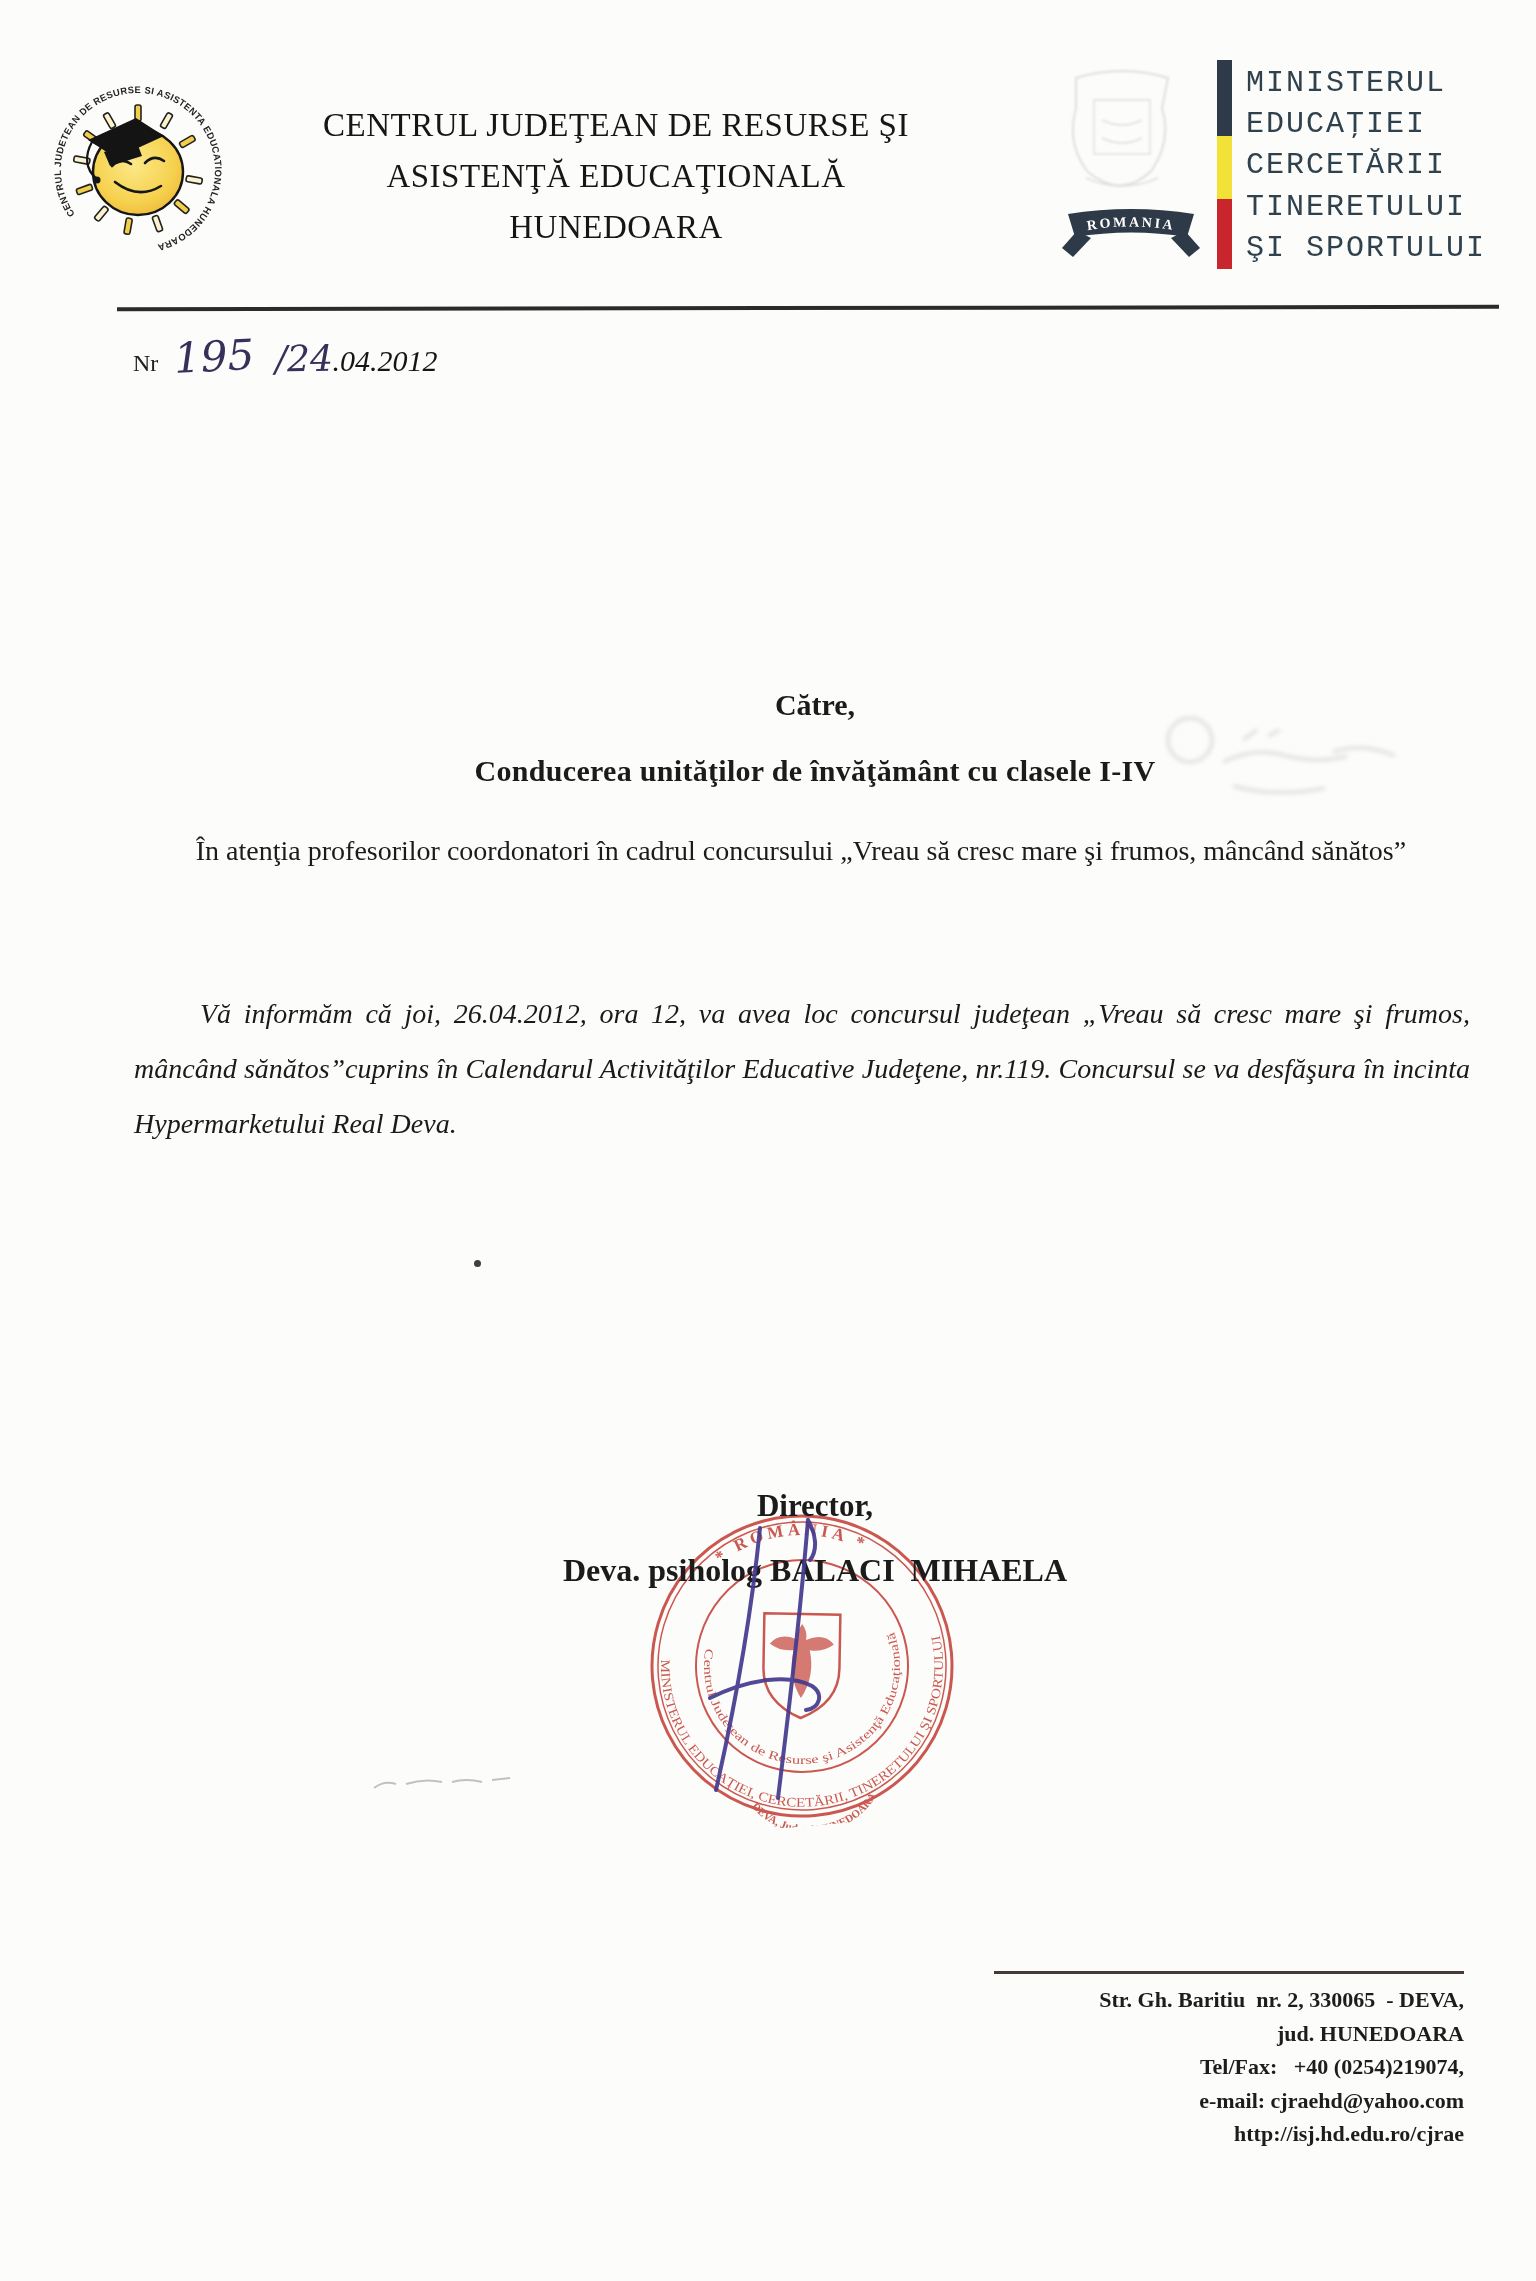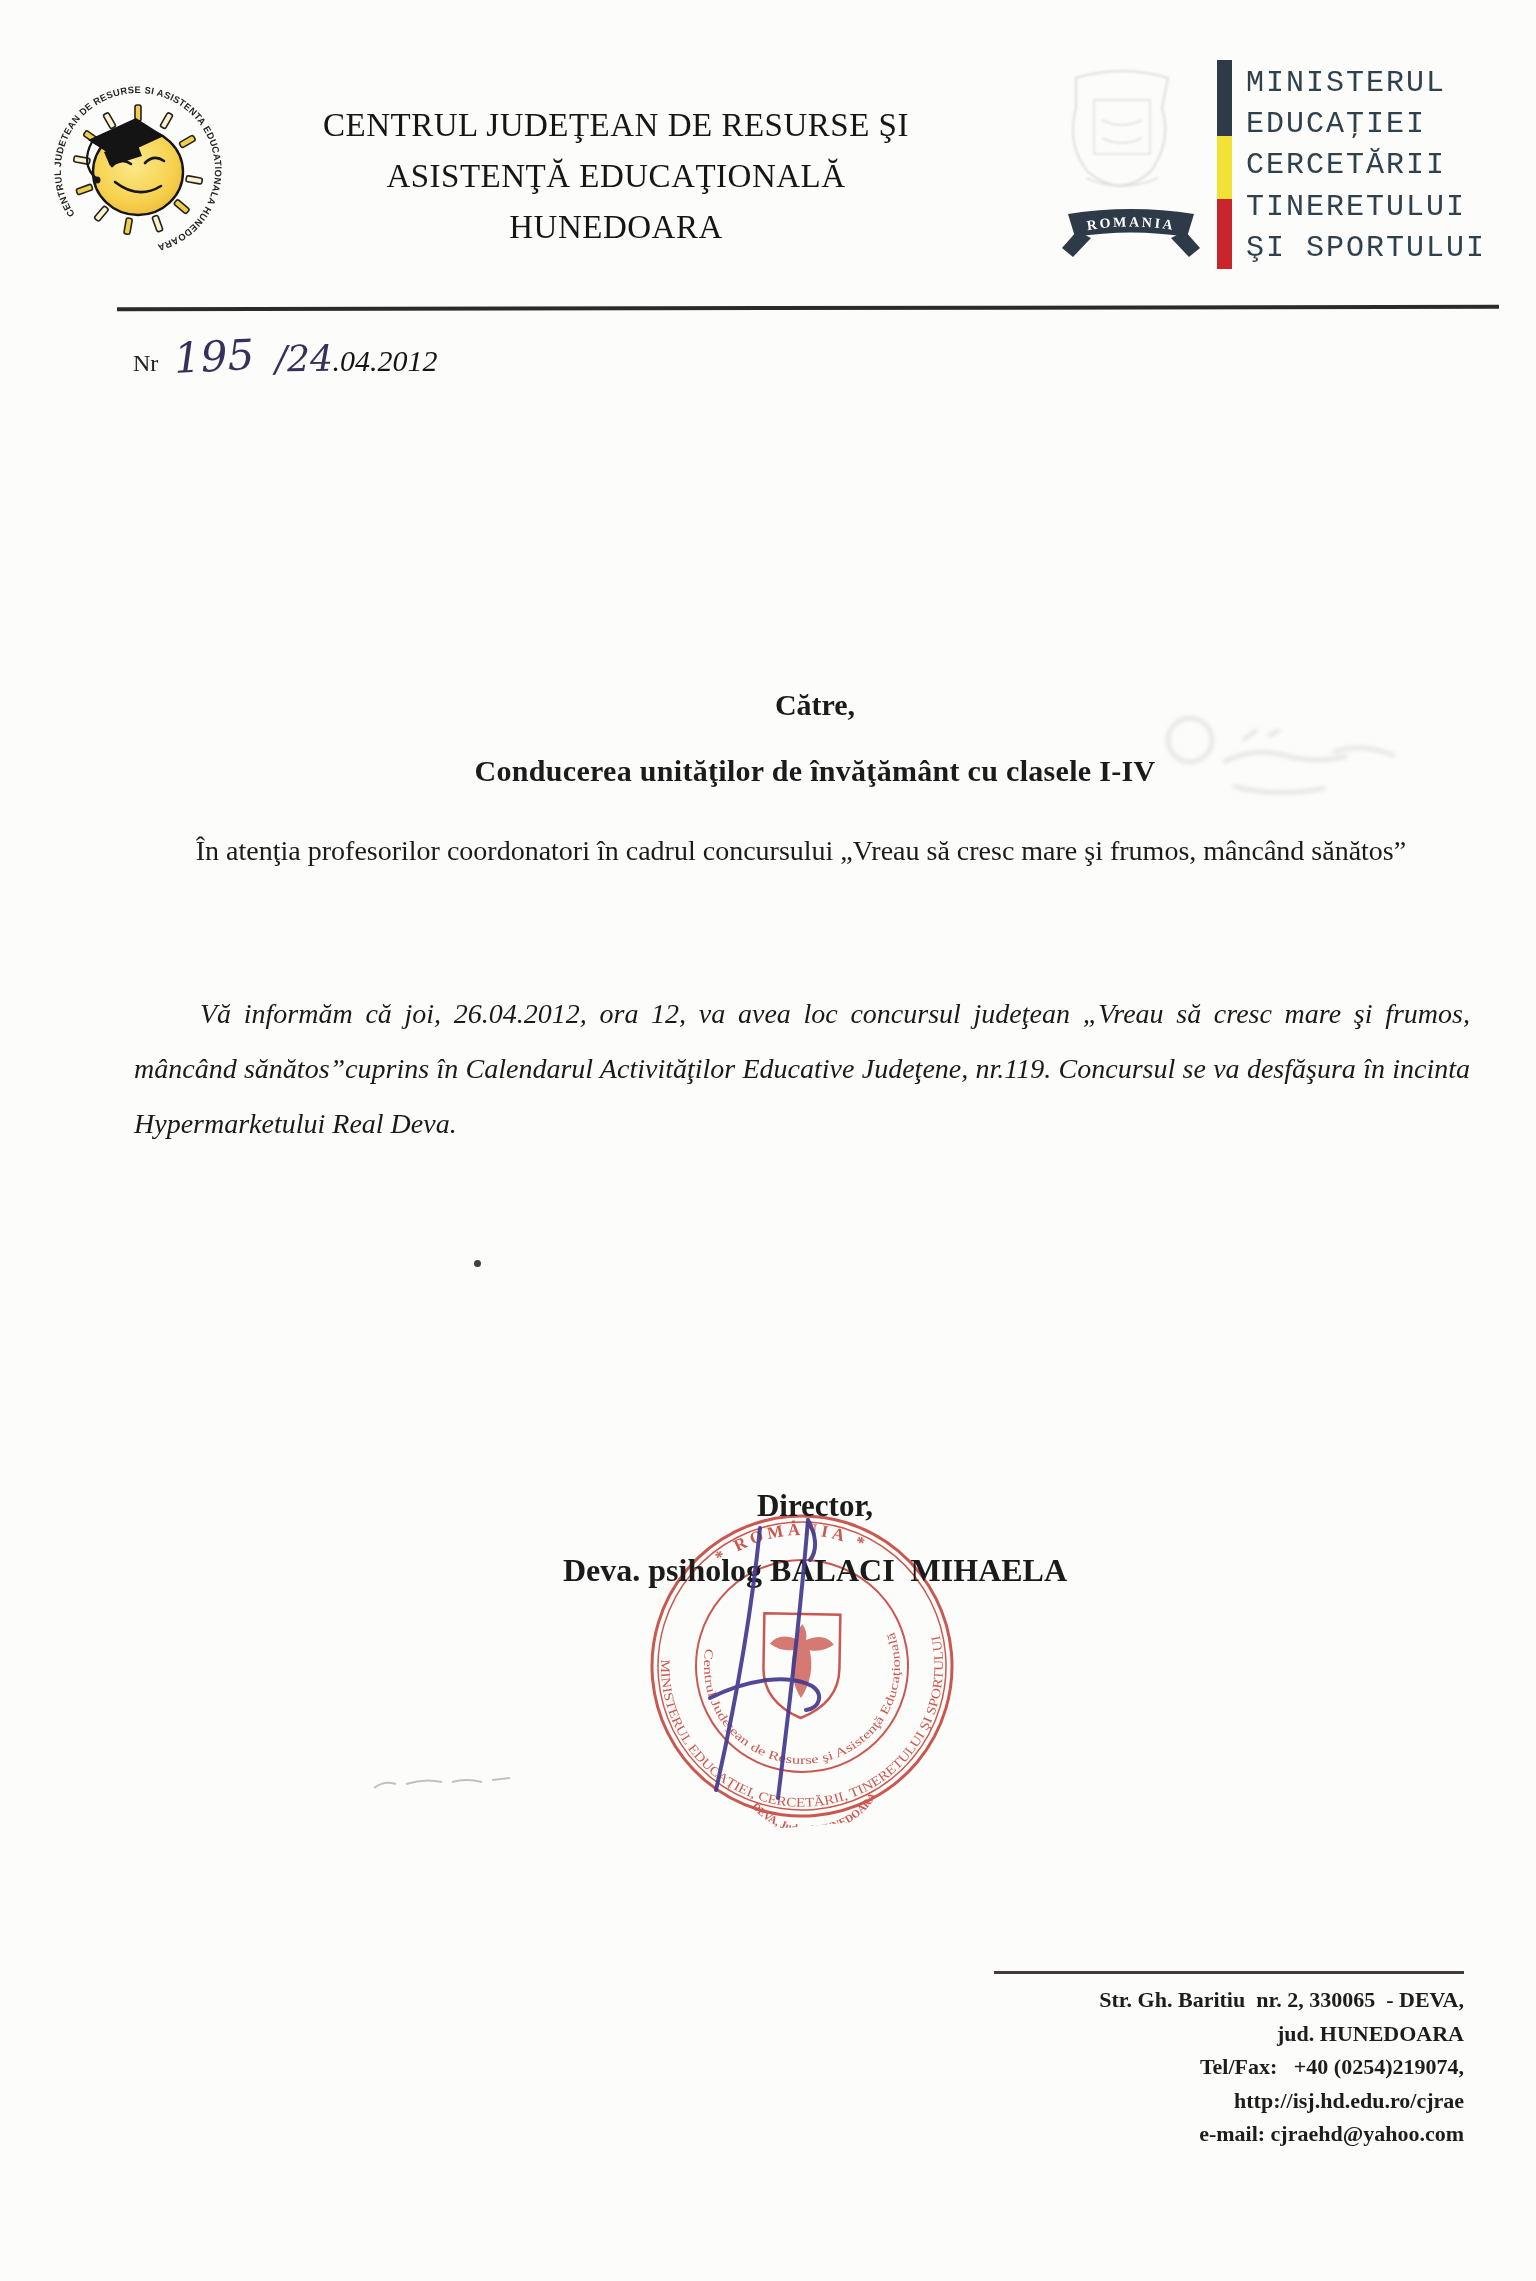--- a/index.html
+++ b/index.html
@@ -214,17 +214,17 @@
       <path d="M 86,16 q 14,-4 30,0"></path>
       <path d="M 126,14 l 18,-2"></path>
     </g>
   </svg>
 
   <div class="abs rule-bottom"></div>
   <div class="abs footer">
     <div>Str. Gh. Baritiu  nr. 2, 330065  - DEVA,</div>
     <div>jud. HUNEDOARA</div>
     <div>Tel/Fax:   +40 (0254)219074,</div>
+    <div>e-mail: cjraehd@yahoo.com</div>
     <div>http://isj.hd.edu.ro/cjrae</div>
-    <div>e-mail: cjraehd@yahoo.com</div>
   </div>
 
 </div>
 
 </body></html>

